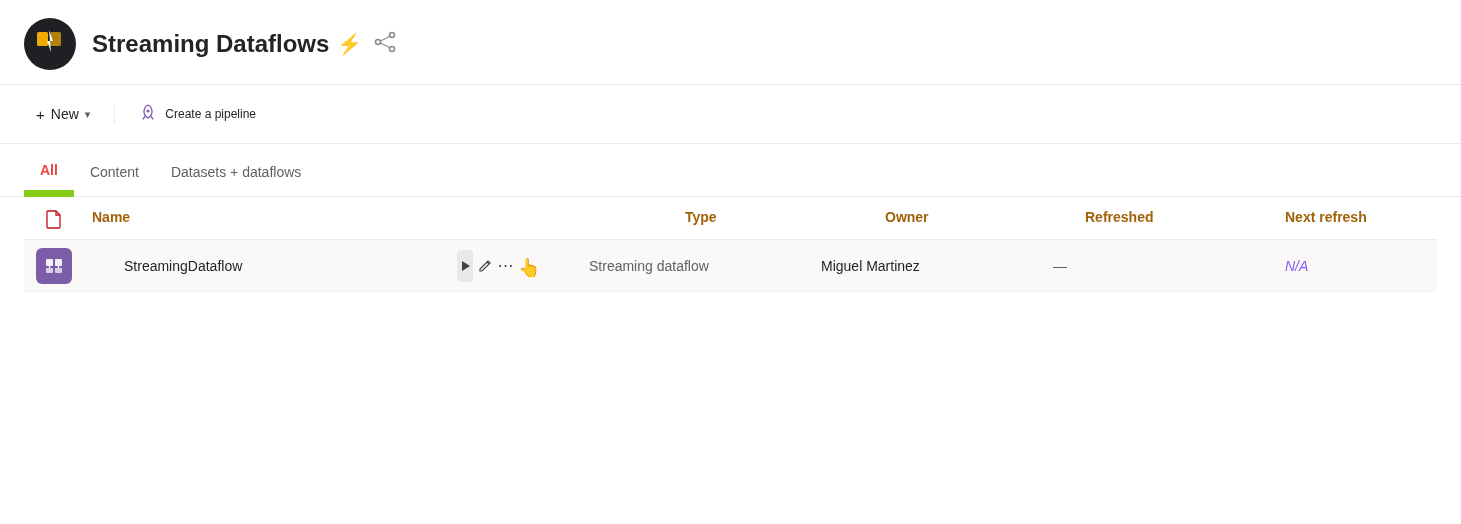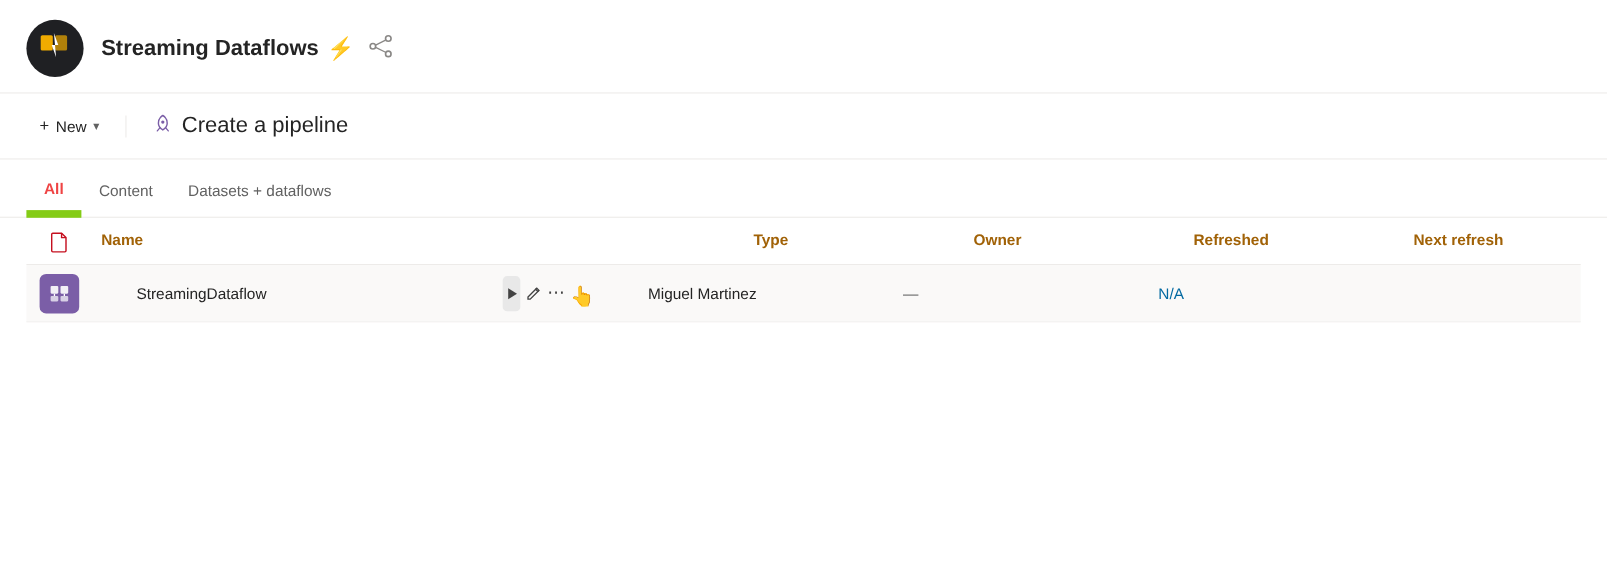--- a/index.html
+++ b/index.html
@@ -33,21 +33,21 @@
     }
     .logo-inner {
       font-size: 22px;
     }
     .header-title-group {
       display: flex;
       align-items: center;
       gap: 8px;
     }
     .header-title {
-      font-size: 20px;
+      font-size: 24px;
       font-weight: 600;
       color: #242424;
     }
     .header-icon {
       font-size: 20px;
     }
 
     
     .toolbar {
       display: flex;
@@ -76,21 +76,21 @@
       margin: 0 4px;
     }
     .pipeline-btn {
       display: flex;
       align-items: center;
       gap: 8px;
       padding: 6px 12px;
       border: none;
       background: transparent;
       cursor: pointer;
-      font-size: 20px;
+      font-size: 12px;
       color: #242424;
       border-radius: 4px;
       font-family: inherit;
     }
 
     
     .tabs {
       display: flex;
       align-items: center;
       padding: 0 24px;
@@ -323,20 +323,21 @@
           </svg>
         </button>
         <button class="action-btn action-btn-ghost" title="More options">
           <span style="font-size:16px; color:#424242; letter-spacing:1px; line-height:1;">⋯</span>
         </button>
 
         <span class="cursor-hand">👆</span>
       </div>
     </div>
 
+    <div class="table-cell" style="color:#616161;">Streaming dataflow</div>
 
     <div class="table-cell">Miguel Martinez</div>
 
     <div class="table-cell dash">—</div>
 
-    <div class="table-cell" style="color:#0369a1;">N/A</div>
+    <div class="table-cell" style="color:#8b5cf6;font-style:italic;">N/A</div>
   </div>
 </div>
 
 </body></html>

